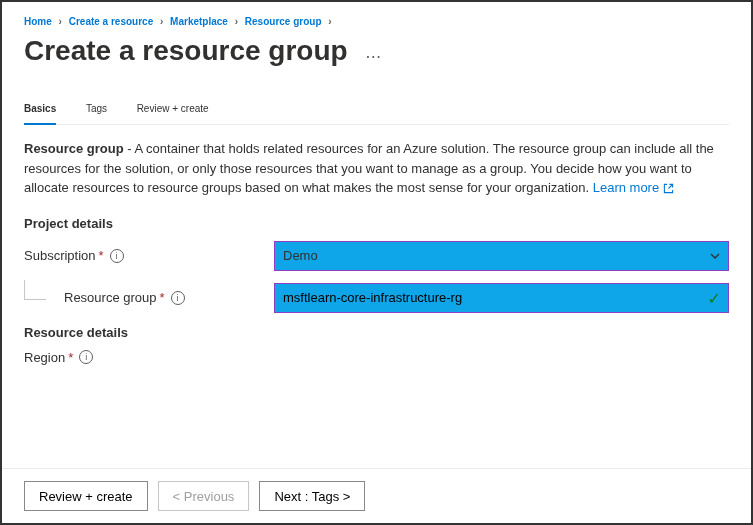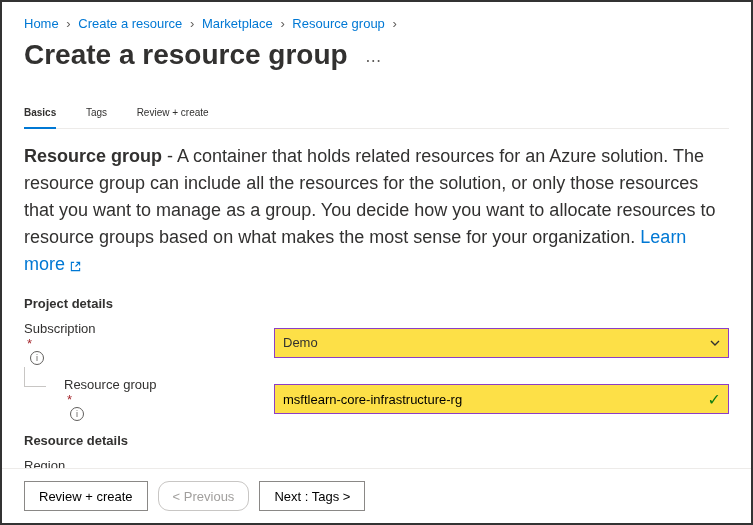--- a/index.html
+++ b/index.html
@@ -8,58 +8,58 @@
       font-size: 13px;
       color: #323130;
       background: #fff;
       width: 753px;
       height: 525px;
       border: 2px solid #333;
       position: relative;
       overflow: hidden;
     }
     .content { padding: 14px 22px 0 22px; }
-    .breadcrumb { font-size: 13px; margin-bottom: 8px; }
+    .breadcrumb { font-size: 10px; margin-bottom: 8px; font-weight: bold; }
     .breadcrumb a { color: #0078d4; text-decoration: none; cursor: pointer; }
     .breadcrumb .sep { color: #605e5c; margin: 0 4px; }
     h1 { font-size: 28px; font-weight: 600; margin-bottom: 28px; display: inline-block; }
     .dots { color: #605e5c; margin-left: 14px; cursor: pointer; font-size: 16px; letter-spacing: 1px; vertical-align: middle; }
     .tabs { border-bottom: 1px solid #edebe9; margin-bottom: 14px; }
     .tab { display: inline-block; padding: 8px 0 10px 0; margin-right: 26px; cursor: pointer; font-size: 10px; color: #323130; position: relative; }
     .tab.active { font-weight: 600; }
     .tab.active::after { content: ""; position: absolute; left: 0; right: 0; bottom: -1px; height: 2px; background: #0078d4; }
-    .desc { font-size: 18px; line-height: 1.5; color: #323130; margin-bottom: 18px; }
+    .desc { font-size: 13px; line-height: 1.5; color: #323130; margin-bottom: 18px; }
     .desc .learn { color: #0078d4; text-decoration: none; cursor: pointer; }
     .ext-icon { display: inline-block; vertical-align: -2px; }
     .section-title { font-size: 13px; font-weight: 600; margin-bottom: 10px; margin-top: 6px; }
     .form-row { display: flex; align-items: center; margin-bottom: 12px; }
-    .label-col { width: 250px; display: flex; align-items: flex-start; font-size: 13px; flex-direction: column; }
+    .label-col { width: 250px; display: flex; align-items: center; font-size: 13px; }
     .label-col .req { color: #a4262c; margin-left: 3px; }
     .info-icon { display: inline-flex; align-items: center; justify-content: center; width: 14px; height: 14px; border: 1px solid #605e5c; border-radius: 50%; font-size: 9px; color: #605e5c; margin-left: 6px; cursor: pointer; }
     .input-col { flex: 1; position: relative; }
     .select, .text-input {
       width: 100%; height: 30px; padding: 0 35px 0 8px;
       font-size: 13px; font-family: inherit;
-      border: 1px solid #8a8886; background: #fde047;
+      border: 1px solid #8a8886; background: #0ea5e9;
     }
     .select.purple, .text-input.purple { border-color: #8c3ec6; }
     .chev { position: absolute; right: 8px; top: 50%; transform: translateY(-50%); pointer-events: none; }
     .check { position: absolute; right: 8px; top: 50%; transform: translateY(-50%); color: #107c10; font-size: 16px; }
     .indent-connector {
       position: absolute; left: 0; top: -10px; width: 22px; height: 20px;
       border-left: 1px solid #c8c6c4; border-bottom: 1px solid #c8c6c4;
     }
     .indent-row .label-col { padding-left: 40px; position: relative; }
     .footer {
       position: absolute; left: 0; right: 0; bottom: 0;
       border-top: 1px solid #edebe9; padding: 12px 22px;
       display: flex; gap: 10px; background: #fff;
     }
     .btn { height: 30px; padding: 0 14px; font-size: 13px; font-family: inherit; background: #fff; border: 1px solid #8a8886; cursor: pointer; }
-    .btn.disabled { color: #a19f9d; border-color: #c8c6c4; cursor: default; border-radius: 11px; }
+    .btn.disabled { color: #a19f9d; border-color: #c8c6c4; cursor: default; }
   </style>
 </head>
 <body>
 
 <div class="content">
   <div class="breadcrumb">
     <a>Home</a>
     <span class="sep">›</span>
     <a>Create a resource</a>
     <span class="sep">›</span>

